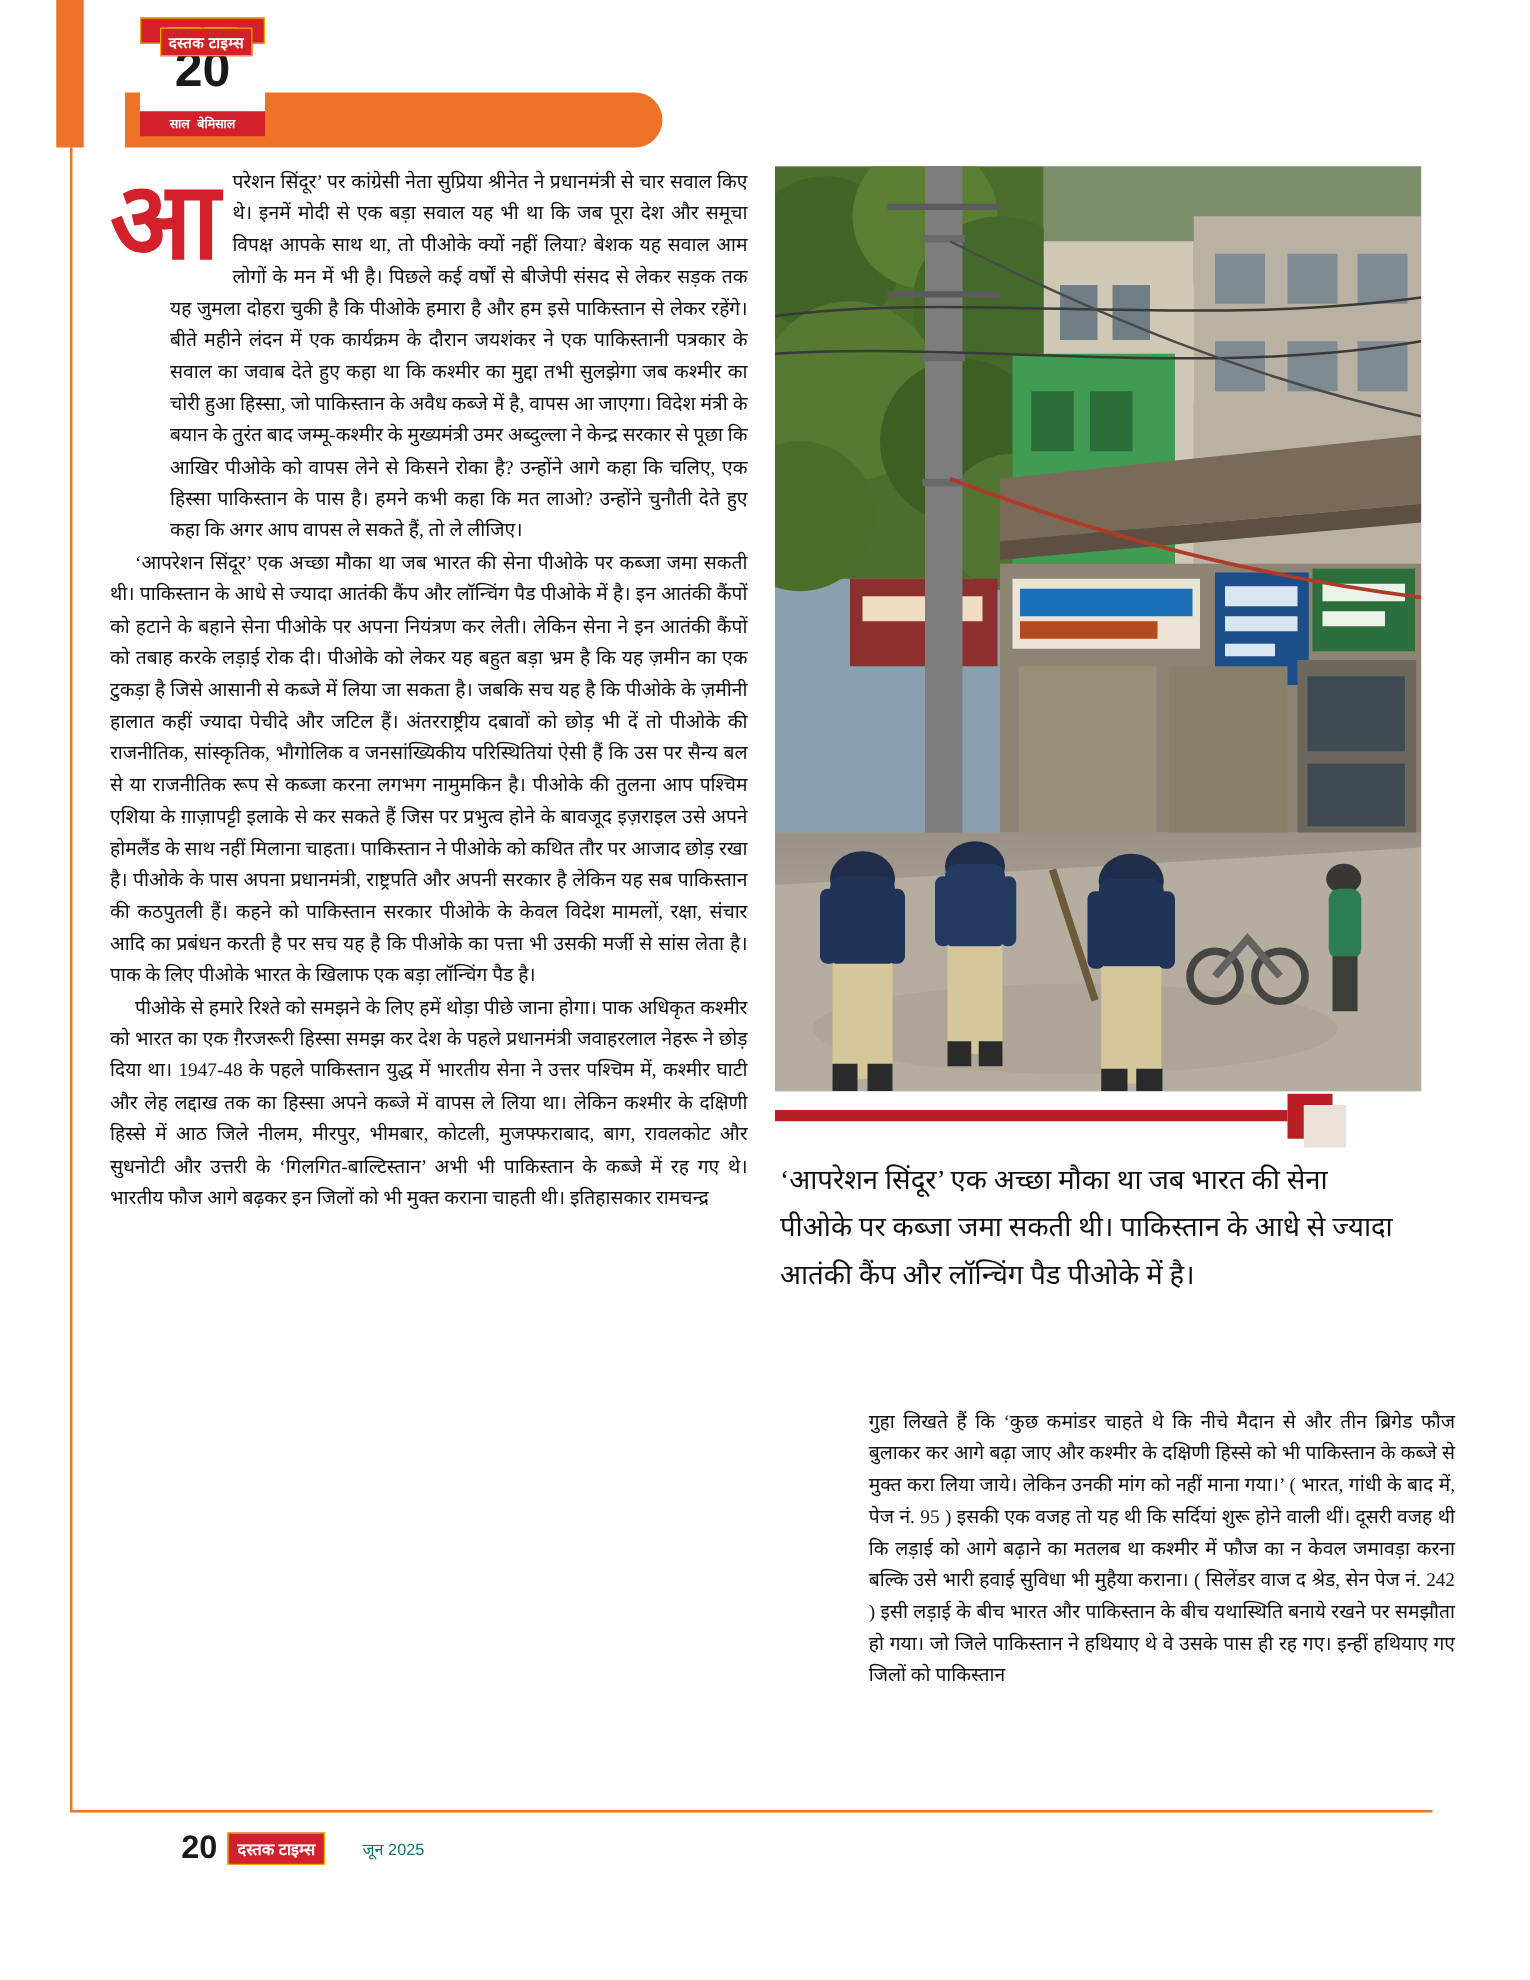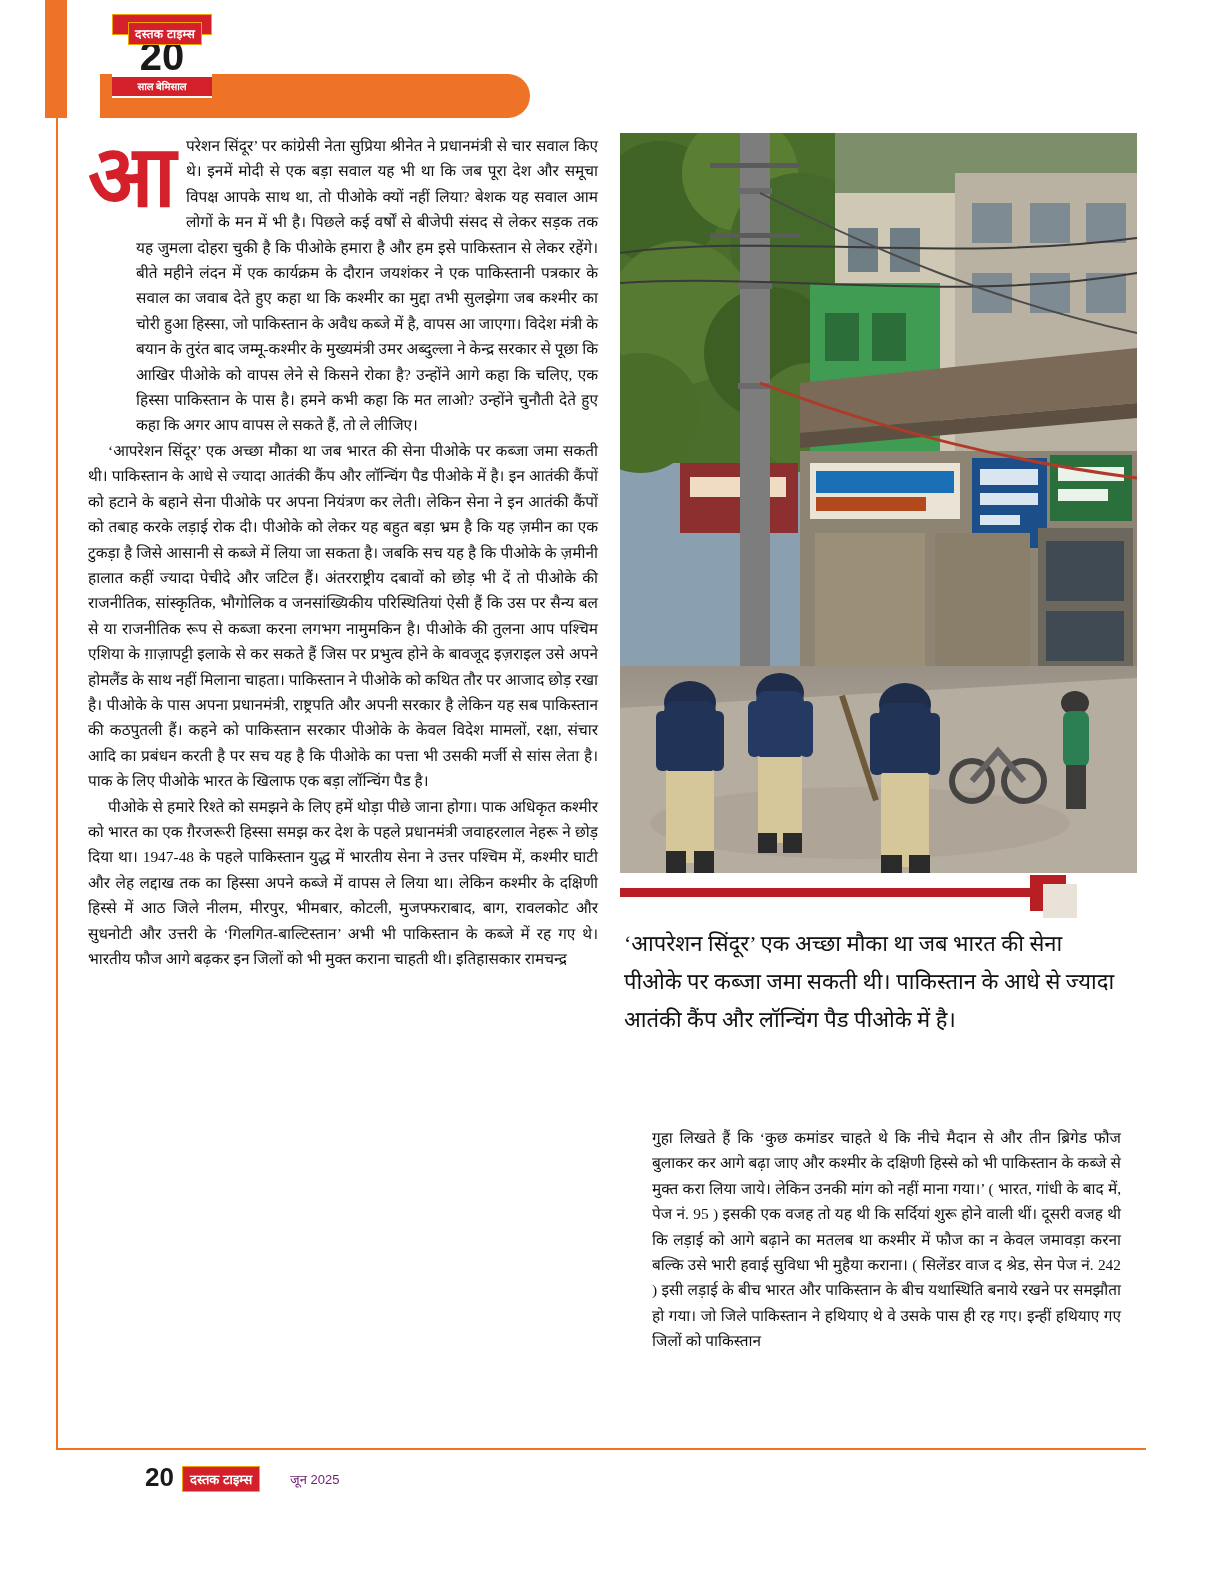--- a/index.html
+++ b/index.html
@@ -86,24 +86,25 @@
     font-family: "Liberation Sans", sans-serif;
     font-weight: bold;
     font-size: 40px;
     line-height: 42px;
     color: #1a1a1a;
   }
   .anniv-bot {
     display: block;
     background: #d4202a;
     color: #ffffff;
-    font-family: Liberation Serif, serif;
+    font-family: Liberation Mono, monospace;
     font-weight: bold;
     font-size: 10px;
     padding: 2px 0 3px;
+    margin-top: 12px;
   }
 
   
   .col {
     position: absolute;
     font-size: 15.4px;
     line-height: 25.4px;
     color: #111111;
     text-align: justify;
     text-justify: inter-word;
@@ -182,21 +183,21 @@
     left: 624px;
     top: 925px;
     width: 500px;
     font-size: 22px;
     line-height: 38px;
     color: #111111;
     font-family: "Liberation Serif", serif;
   }
 
   .col-right {
-    left: 604px;
+    left: 647px;
     top: 1125px;
     width: 517px;
   }
 
   
   .footer-rule {
     position: absolute;
     left: 56px;
     top: 1448px;
     width: 1090px;
@@ -223,21 +224,21 @@
     font-size: 13px;
     padding: 3px 7px;
     border: 1px solid #f0a500;
   }
   .footer-date {
     position: absolute;
     left: 290px;
     top: 1470px;
     font-family: "Liberation Sans", sans-serif;
     font-size: 13px;
-    color: #701a75;
+    color: #0f766e;
   }
   .logo-small {
     position: absolute;
     left: 128px;
     top: 22px;
     background: #d4202a;
     color: #ffffff;
     font-family: "Liberation Sans", sans-serif;
     font-weight: bold;
     font-size: 12px;

